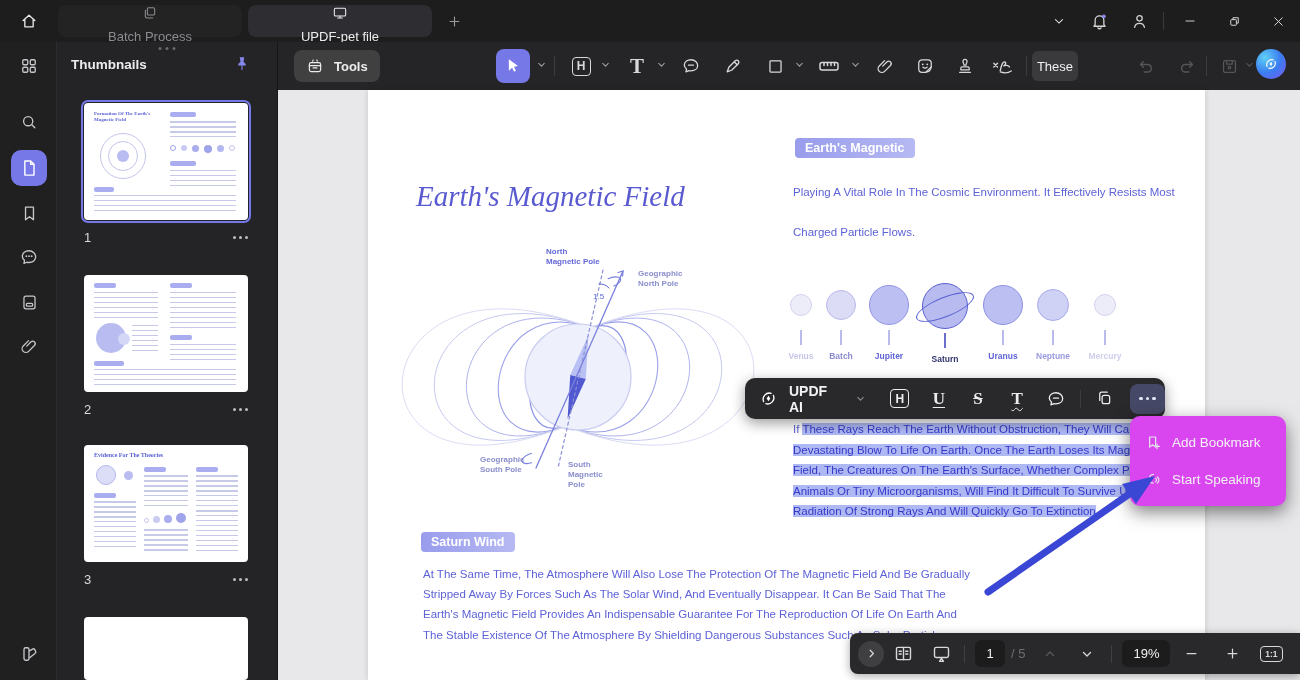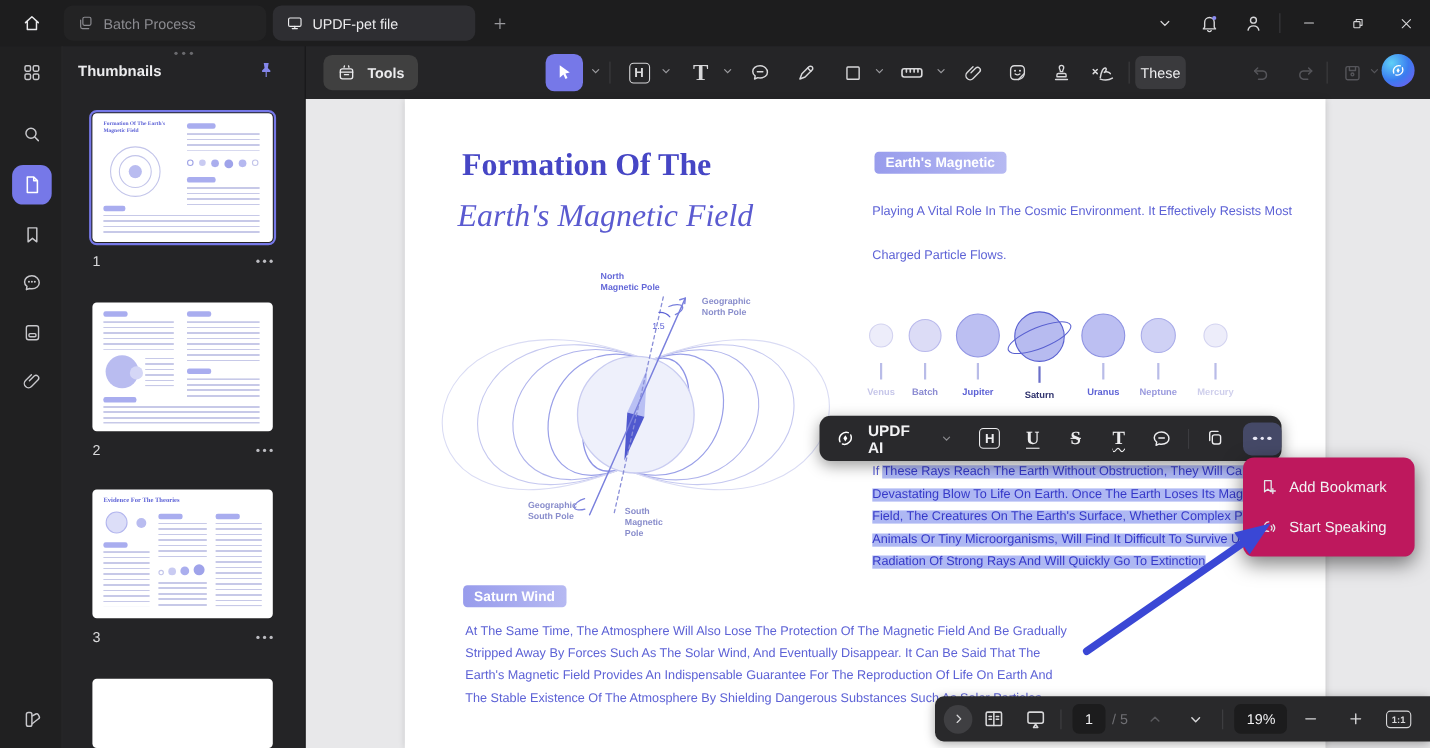--- a/index.html
+++ b/index.html
@@ -5,21 +5,21 @@
   * { margin:0; padding:0; box-sizing:border-box; }
   html,body { width:1300px; height:680px; overflow:hidden; background:#111; }
   body { font-family:"Liberation Sans","DejaVu Sans",sans-serif; }
   .app { position:relative; width:1300px; height:680px; background:#1f1f20; overflow:hidden; }
   .abs { position:absolute; }
   svg { display:block; }
 
   
   .titlebar { position:absolute; left:0; top:0; width:1300px; height:42px; background:#1d1d1e; }
   .home-btn { position:absolute; left:12px; top:5px; width:34px; height:32px; display:flex; align-items:center; justify-content:center; color:#e8e8ea; border-radius:8px; }
-  .tab { position:absolute; top:5px; height:32px; border-radius:8px; display:flex; align-items:center; gap:8px; padding:0 12px; font-size:13px; }
+  .tab { position:absolute; top:5px; height:32px; border-radius:8px; display:flex; align-items:center; gap:8px; padding:0 12px; font-size:13px;flex-direction:column; }
   .tab-batch { left:58px; width:184px; background:#232324; color:#8b8b90; }
   .tab-file { left:248px; width:184px; background:#2e2e32; color:#ececee; }
   .tab-plus { position:absolute; left:442px; top:9px; width:24px; height:24px; color:#9a9a9e; display:flex; align-items:center; justify-content:center; }
   .tb-right { position:absolute; right:0; top:0; height:42px; display:flex; align-items:center; }
   .tb-ic { width:40px; height:42px; display:flex; align-items:center; justify-content:center; color:#d6d6d8; }
   .winbtn { width:44px; height:42px; display:flex; align-items:center; justify-content:center; color:#d6d6d8; }
   .tb-sep { width:1px; height:18px; background:#3a3a3c; margin:0 4px; }
 
   
   .rail { position:absolute; left:0; top:42px; width:57px; height:638px; background:#202021; border-right:1px solid #2c2c2e; }
@@ -71,21 +71,21 @@
   .float-bar { position:absolute; left:745px; top:378px; width:420px; height:41px; background:#29292c; border-radius:10px; box-shadow:0 4px 14px rgba(0,0,0,.4); display:flex; align-items:center; }
   .fb-logo { width:25px; height:25px; margin-left:11px; color:#fff; }
   .fb-label { color:#f2f2f4; font-size:14px; font-weight:700; margin-left:8px; }
   .fb-chev { color:#8a8a8e; margin-left:12px; }
   .fb-ic { width:40px; height:41px; display:flex; align-items:center; justify-content:center; color:#ececee; }
   .fb-letter { font-family:"Liberation Serif",serif; font-size:17px; font-weight:600; color:#ececee; }
   .fb-more { width:36px; height:30px; margin-left:6px; background:#454967; border-radius:8px; display:flex; align-items:center; justify-content:center; gap:3px; }
   .fb-more i { width:3.5px; height:3.5px; border-radius:50%; background:#e8e8f5; }
 
   
-  .ctx { position:absolute; left:1130px; top:416px; width:156px; height:90px; background:#be185d; border-radius:10px; box-shadow:0 6px 18px rgba(0,0,0,.5); padding:8px 0; }
+  .ctx { position:absolute; left:1130px; top:416px; width:156px; height:90px; background:#d946ef; border-radius:10px; box-shadow:0 6px 18px rgba(0,0,0,.5); padding:8px 0; }
   .ctx-item { height:37px; display:flex; align-items:center; gap:10px; padding-left:14px; color:#f2f2f4; font-size:13.5px; }
   .ctx-item svg { flex:0 0 auto; color:#e4e4e8; }
 
   
   .bottom-bar { position:absolute; left:850px; top:633px; width:450px; height:41px; background:#29292b; border-radius:8px 0 0 8px; display:flex; align-items:center; box-shadow:0 2px 10px rgba(0,0,0,.35); }
   .bb-circle { width:26px; height:26px; border-radius:50%; background:#3f3f42; color:#d8d8da; display:flex; align-items:center; justify-content:center; margin-left:8px; }
   .bb-ic { width:38px; height:41px; display:flex; align-items:center; justify-content:center; color:#d8d8da; }
   .bb-sep { width:1px; height:18px; background:#404043; margin:0 4px; }
   .bb-box { height:27px; background:#1c1c1d; border-radius:6px; color:#f2f2f4; font-size:13px; display:flex; align-items:center; justify-content:center; }
   .bb-total { color:#6f6f73; font-size:13px; margin:0 8px 0 6px; }
@@ -500,21 +500,20 @@
             <path d="M8.5 17.5A7 7 0 0 1 17 8.2"></path>
             <path d="M19.5 10.5A7 7 0 0 1 11 19.8"></path>
             <path d="M14 10.8 16 14l-2 3.2L12 14z" fill="#fff" stroke="none"></path>
           </svg>
         </span>
       </div>
   </div>
 
   <div class="doc-area">
     <div class="page">
-      <div class="doc-t1">Formation Of The</div>
       <div class="doc-t2">Earth's Magnetic Field</div>
 
       <div class="badge" style="left:427px;top:48px">Earth's Magnetic</div>
       <div class="doc-line" style="left:425px;top:96px">Playing A Vital Role In The Cosmic Environment. It Effectively Resists Most</div>
       <div class="doc-line" style="left:425px;top:136px">Charged Particle Flows.</div>
 
       <svg class="abs" style="left:28px;top:148px" width="364" height="266" viewBox="0 0 364 266">
         <g fill="none" stroke-linecap="round">
           <path d="M194 90 C 256 68, 232 210, 170 188" stroke="#8f95e6" stroke-width="1.2"></path>
           <path d="M194 90 C 299 50, 275 228, 170 188" stroke="#9aa0e8" stroke-width="1.1"></path>

